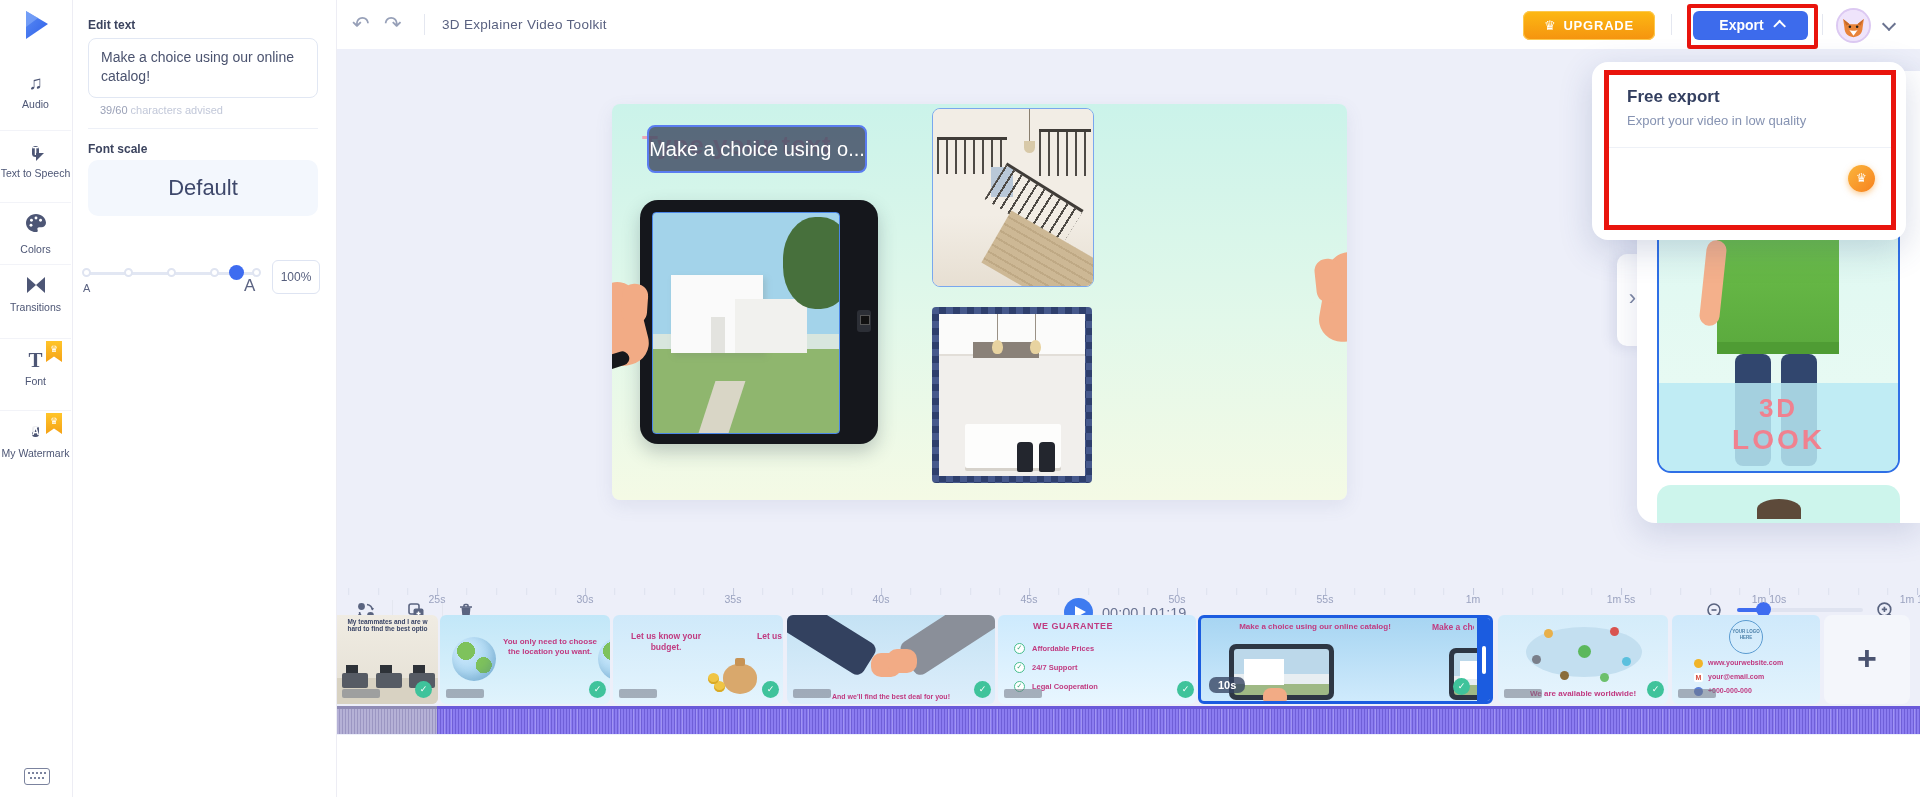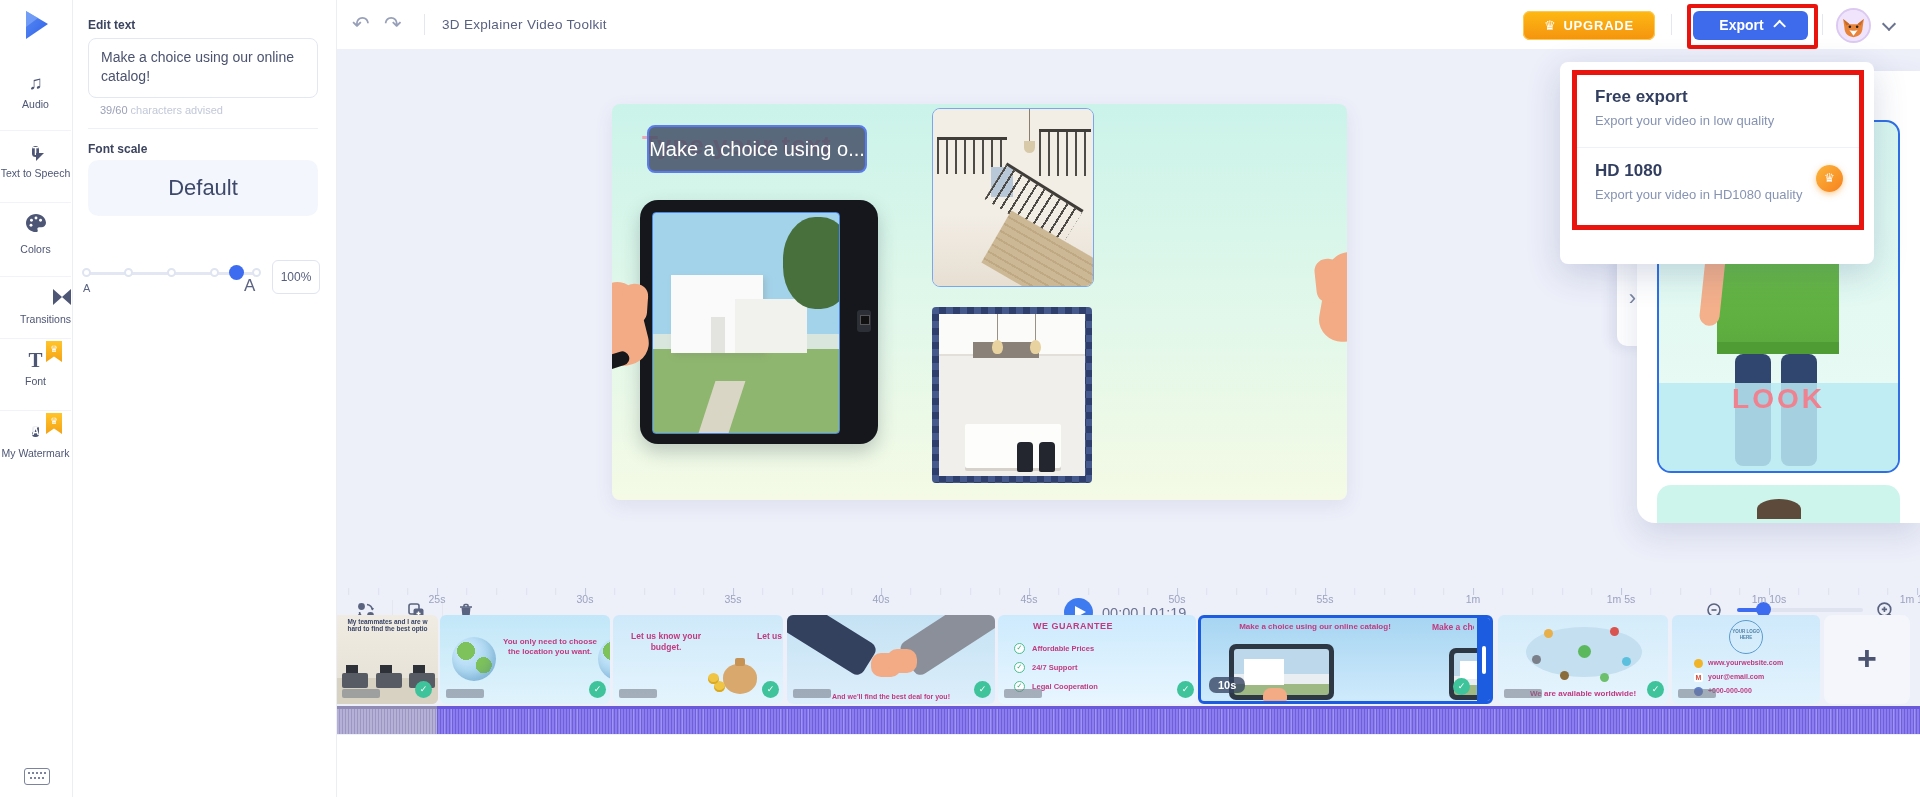--- a/index.html
+++ b/index.html
@@ -121,21 +121,21 @@
   .c-torso{position:absolute;left:58px;top:92px;width:122px;height:140px;background:linear-gradient(180deg,#6fc24c,#5aa93d);border-radius:26px 26px 10px 10px;}
   .c-hem{position:absolute;left:58px;top:220px;width:122px;height:12px;background:#4f9c34;}
   .c-arm-l{position:absolute;left:44px;top:118px;width:20px;height:86px;background:#f4b08b;border-radius:10px;transform:rotate(6deg);}
   .c-leg{position:absolute;top:232px;width:36px;height:112px;background:#31466e;border-radius:8px;}
   .c-strip{position:absolute;left:0;bottom:0;width:100%;height:88px;background:rgba(184,233,243,.85);text-align:center;}
   .c-strip div{font-weight:bold;color:#f0818f;letter-spacing:3px;}
   #card2{position:absolute;left:20px;top:414px;width:243px;height:38px;background:#cdf5ec;border-radius:14px 14px 0 0;overflow:hidden;cursor:pointer;}
   #card2-hair{position:absolute;left:100px;top:14px;width:44px;height:20px;background:#5d4a3a;border-radius:50% 50% 0 0;}
 
   
-  #dropdown{position:absolute;left:1560px;top:62px;width:314px;height:202px;background:#fff;border-radius:8px;z-index:40;
+  #dropdown{position:absolute;left:1592px;top:62px;width:314px;height:178px;background:#fff;border-radius:16px;z-index:40;
      box-shadow:0 10px 34px rgba(50,70,130,.20);}
   #dd-redbox{position:absolute;left:12px;top:8px;width:282px;height:150px;border:5px solid #e9140d;}
   .dd-opt{position:absolute;left:0;width:272px;padding-left:18px;cursor:pointer;}
   .dd-title{font-size:17px;font-weight:bold;color:#333f60;}
   .dd-desc{font-size:13px;color:#8693b2;margin-top:6px;}
   #dd-div{position:absolute;left:0;top:72px;width:100%;border-top:1px solid #eef1f7;}
   #dd-crown{position:absolute;right:16px;top:90px;width:27px;height:27px;border-radius:50%;background:linear-gradient(135deg,#fbb53c,#f7821e);
      color:#fff;text-align:center;line-height:27px;font-size:12px;box-shadow:0 2px 6px rgba(247,150,30,.5);}
 
   
@@ -260,21 +260,21 @@
           <path d="M12 1 C5.9 1 1 5.5 1 11 C1 16.5 5.9 21 12 21 c1.8 0 2.4-1.2 1.7-2.6 -.6-1.2.2-2.6 1.9-2.6 h2.3 A5 5 0 0 0 23 10.8 C22.7 5.2 17.9 1 12 1Z" fill="#4d5675"></path>
           <circle cx="7" cy="8" r="1.6" fill="#fff"></circle>
             <circle cx="12" cy="5.5" r="1.6" fill="#fff"></circle>
           <circle cx="17" cy="8" r="1.6" fill="#fff"></circle>
             <circle cx="6.5" cy="13.5" r="1.6" fill="#fff"></circle>
         </svg>
       </span>
       <span class="nav-label">Colors</span>
     </div>
 
-    <div class="nav-item" style="top:276px;height:70px;text-align:right;">
+    <div class="nav-item" style="top:264px;height:70px;">
       <span class="nav-ico bowtie"><span class="tri-l"></span><span class="tri-r"></span></span>
       <span class="nav-label">Transitions</span>
     </div>
 
     <div class="nav-item" style="top:338px;height:72px;">
       <span class="crown-flag">♛</span>
       <span class="nav-ico font-T">T</span>
       <span class="nav-label">Font</span>
     </div>
 
@@ -539,20 +539,21 @@
     <div id="char-card">
       <div class="c-arm-up"></div>
       <div class="c-hand-up"></div>
         <div class="c-band"></div>
       <div class="c-torso"></div>
         <div class="c-hem"></div>
         <div class="c-arm-l"></div>
       <div class="c-leg" style="left:76px;"></div>
         <div class="c-leg" style="left:122px;"></div>
       <div class="c-strip">
+        <div style="font-size:26px;margin-top:10px;">3D</div>
         <div style="font-size:28px;">LOOK</div>
       </div>
     </div>
     <div id="card2">
         <div id="card2-hair"></div>
       </div>
   </aside>
 
   <header id="topbar">
     <span class="tb-arrow" style="left:16px;">↶</span>
@@ -586,21 +587,17 @@
     <span class="chev-down"></span>
   </header>
 
   <div id="dropdown">
     <div id="dd-redbox">
       <div class="dd-opt" style="top:12px;">
         <div class="dd-title">Free export</div>
         <div class="dd-desc">Export your video in low quality</div>
       </div>
       <div id="dd-div"></div>
-      <div class="dd-opt" style="top:86px;">
-        <div class="dd-title">HD 1080</div>
-        <div class="dd-desc">Export your video in HD1080 quality</div>
-      </div>
       <div id="dd-crown">♛</div>
     </div>
   </div>
 
 </div>
 
 </body></html>

